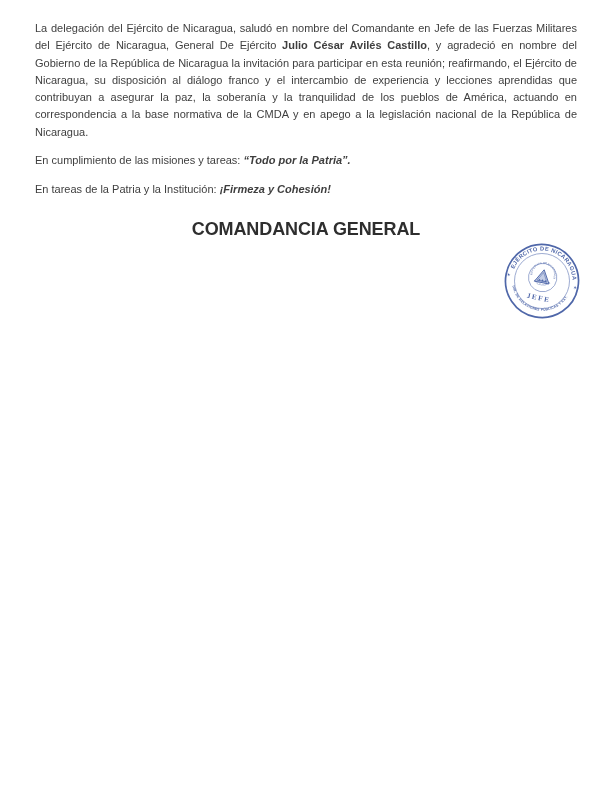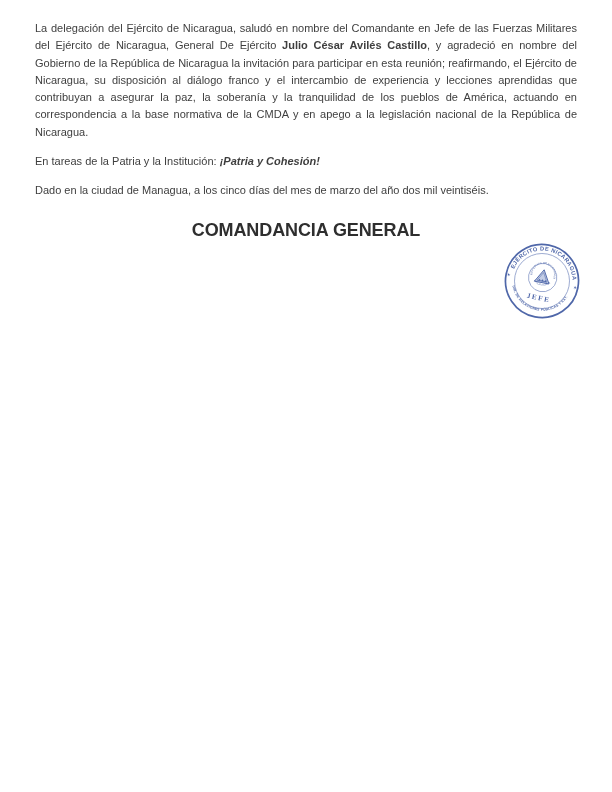--- a/index.html
+++ b/index.html
@@ -41,24 +41,24 @@
   .seal text { font-family: "Liberation Sans", sans-serif; }
   .seal .jefe { font-family: "Liberation Serif", serif; font-weight: 700; letter-spacing: 1.6px; }
 </style>
 </head>
 <body>
 
 <div class="content">
 
   <p class="justify"><span>La delegación del Ejército de Nicaragua, saludó en nombre del Comandante en Jefe de las Fuerzas Militares del Ejército de Nicaragua, General De Ejército </span><span class="b">Julio César Avilés Castillo</span><span>, y agradeció en nombre del Gobierno de la República de Nicaragua la invitación para participar en esta reunión; reafirmando, el Ejército de Nicaragua, su disposición al diálogo franco y el intercambio de experiencia y lecciones aprendidas que contribuyan a asegurar la paz, la soberanía y la tranquilidad de los pueblos de América, actuando en correspondencia a la base normativa de la CMDA y en apego a la legislación nacional de la República de Nicaragua.</span></p>
 
+  <p class="mt11"><span>En cumplimiento de las misiones y tareas: </span><span class="bi">“Todo por la Patria”.</span></p>
 
-  <p class="mt12"><span>En tareas de la Patria y la Institución: </span><span class="bi">¡Patria y Cohesión!</span></p>
+  <p class="mt12"><span>En tareas de la Patria y la Institución: </span><span class="bi">¡Firmeza y Cohesión!</span></p>
 
-  <p class="mt12">Dado en la ciudad de Managua, a los cinco días del mes de marzo del año dos mil veintiséis.</p>
 
   <div class="sig">
     <div>COMANDANCIA GENERAL</div>
   </div>
 
 </div>
 
 <svg class="seal" viewBox="0 0 80 80" aria-hidden="true">
   <g transform="rotate(11 40 40)">
     <circle cx="40" cy="40" r="36.5" fill="none" stroke="#4f67a9" stroke-width="1.7"></circle>

